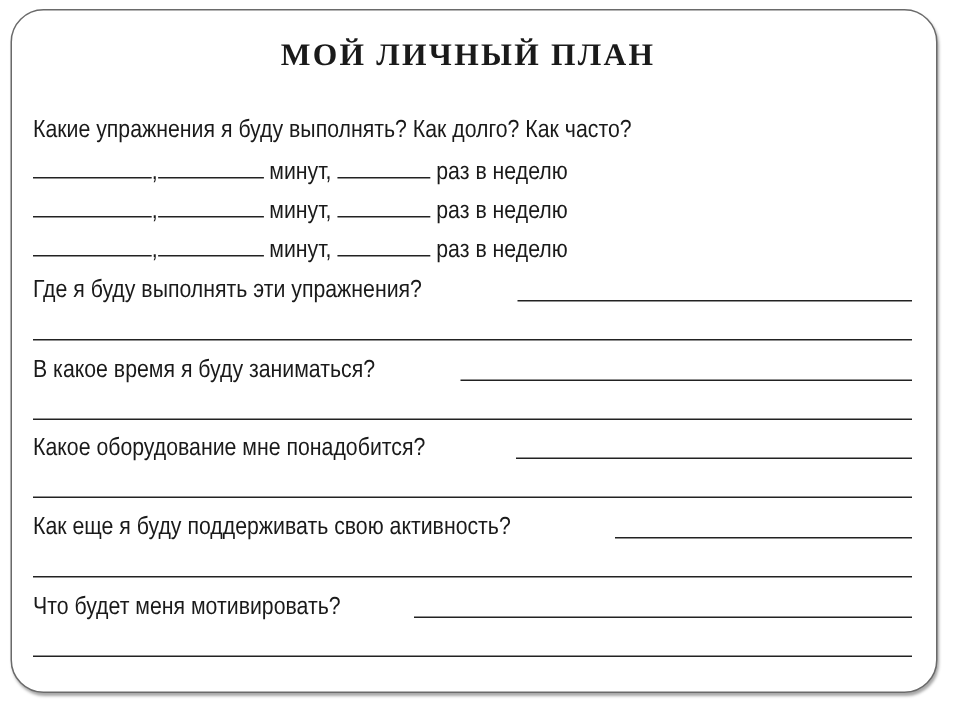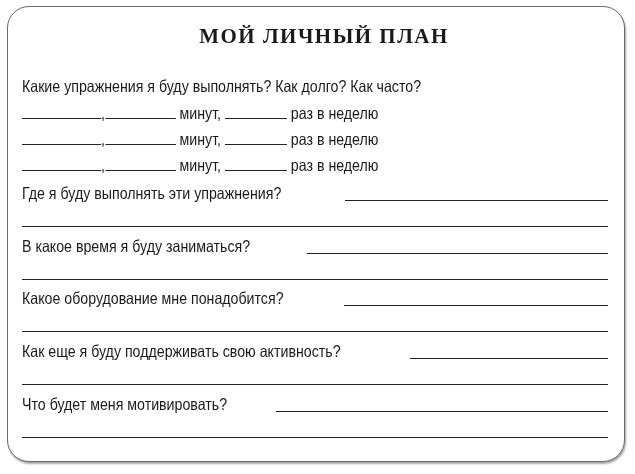--- a/index.html
+++ b/index.html
@@ -5,21 +5,21 @@
   html, body { margin: 0; padding: 0; background: #ffffff; }
   body { width: 635px; height: 474px; position: relative; overflow: hidden;
          font-family: "Liberation Sans", "DejaVu Sans", sans-serif; color: #1a1a1a; }
   .card {
     position: absolute; left: 7px; top: 6px; width: 618px; height: 456px;
     border: 1.5px solid #6a6a6a; border-radius: 22px; box-sizing: border-box;
     background: #fff;
     box-shadow: 1px 2px 2px rgba(0,0,0,0.35);
   }
   .title {
-    position: absolute; left: 12px; width: 624px; top: 24px; text-align: center;
+    position: absolute; left: 0; width: 624px; top: 24px; text-align: center;
     font-family: "Liberation Serif", "DejaVu Serif", serif; font-weight: bold;
     font-size: 21px; letter-spacing: 1.5px;
   }
   .row { position: absolute; left: 22px; font-size: 16.5px; white-space: nowrap;
          transform: scaleX(0.86); transform-origin: left center; }
   .line { position: absolute; height: 0; border-bottom: 1.3px solid #222; }
   .blank { display: inline-block; border-bottom: 1.3px solid #222; height: 14px;
            vertical-align: baseline; }
 </style>
 </head>

